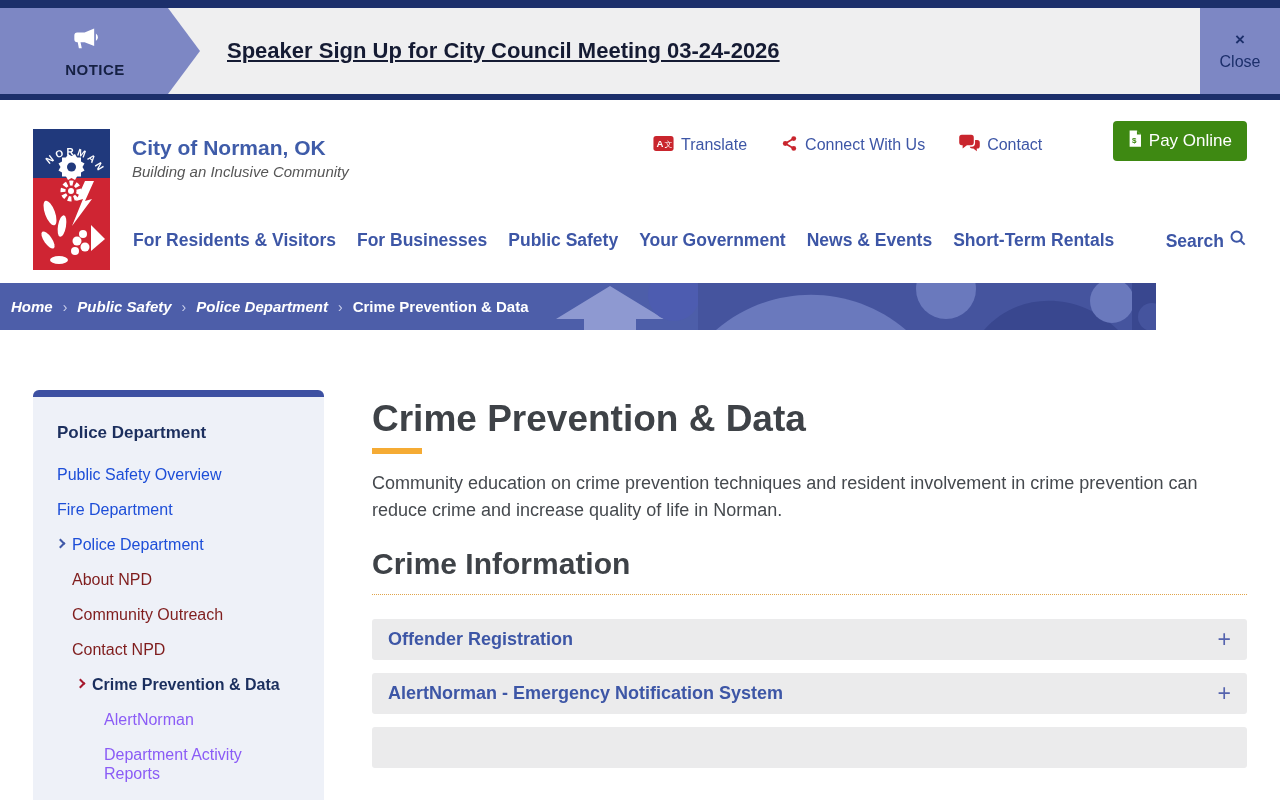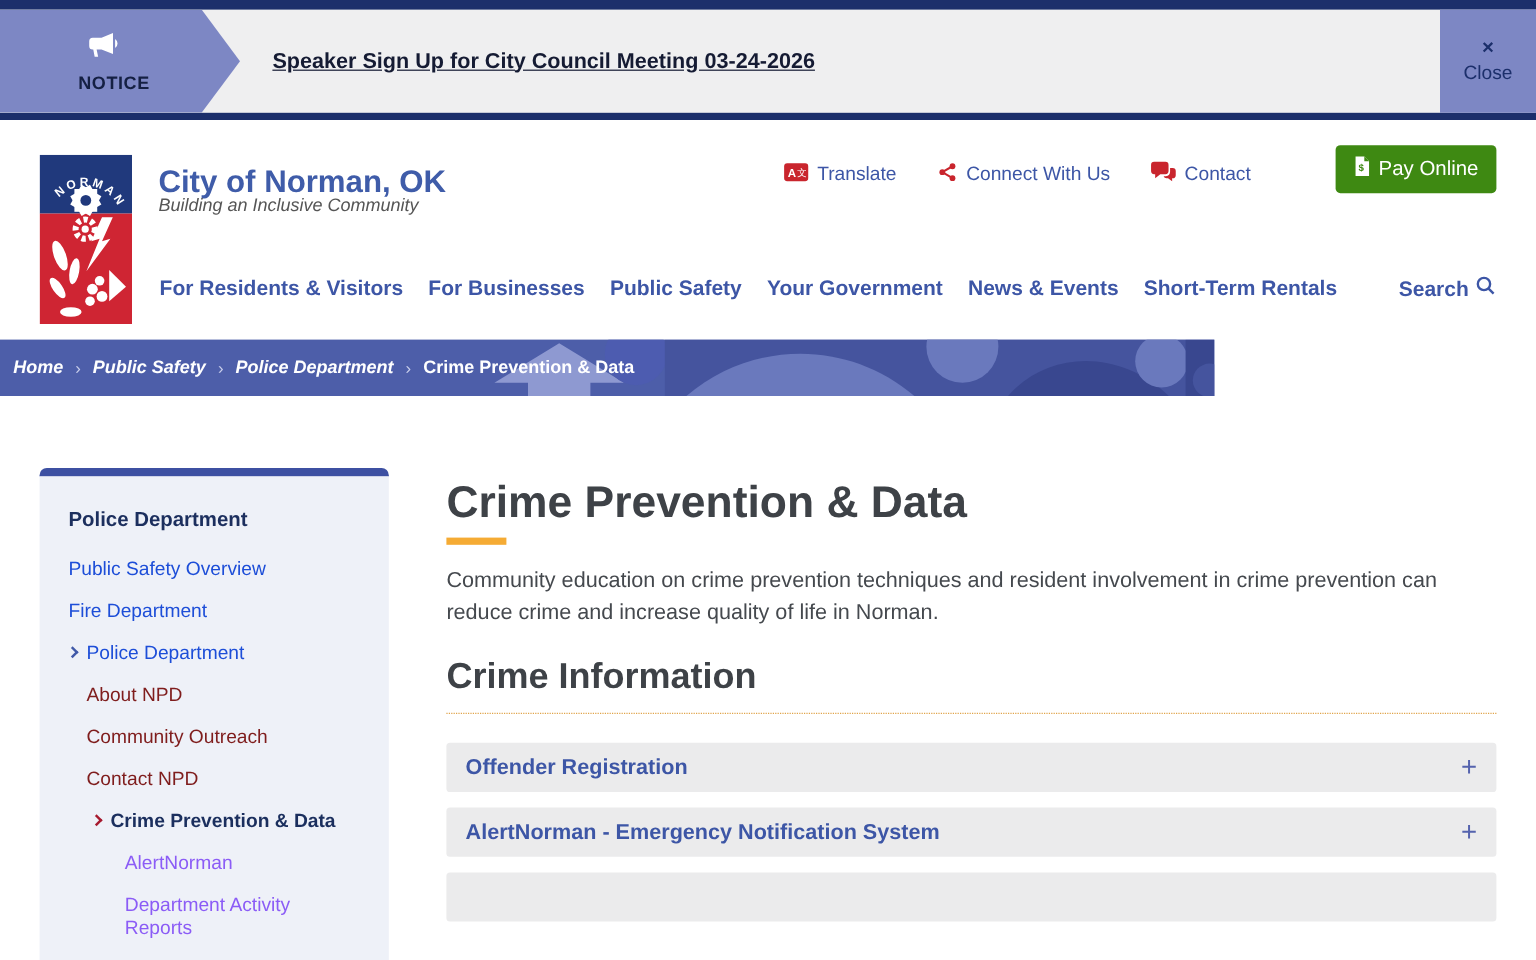--- a/index.html
+++ b/index.html
@@ -36,58 +36,58 @@
     align-items: center; justify-content: center;
     padding-right: 28px;
     cursor: default;
   }
   .notice-label { color: #152043; font-weight: bold; font-size: 15px; letter-spacing: .5px; margin-top: 4px; margin-left: 18px; }
   .notice-link-wrap {
     position: absolute; left: 227px; top: 0; height: 86px;
     display: flex; align-items: center;
   }
   .notice-link {
-    font-size: 18px; font-weight: bold; color: #151b33;
+    font-size: 22px; font-weight: bold; color: #151b33;
     text-decoration: underline; cursor: pointer;
   }
   .notice-close {
     position: absolute; right: 0; top: 0;
     width: 80px; height: 86px;
     background: #7d87c4; color: #1c2f6b;
     display: flex; flex-direction: column; align-items: center; justify-content: center;
     cursor: pointer;
   }
   .close-x { font-size: 17px; line-height: 1; font-weight: bold; }
   .close-text { font-size: 16px; margin-top: 5px; }
 
   
   .header { position: absolute; top: 100px; left: 0; width: 1280px; height: 183px; background: #fff; }
   .logo { position: absolute; left: 33px; top: 29px; width: 77px; height: 141px; cursor: pointer; }
-  .site-title { position: absolute; left: 132px; top: 36px; font-size: 26px; font-weight: bold; color: #3f5ca9; cursor: pointer; }
+  .site-title { position: absolute; left: 132px; top: 36px; font-size: 21px; font-weight: bold; color: #3f5ca9; cursor: pointer; }
   .tagline { position: absolute; left: 132px; top: 63px; font-size: 15px; font-style: italic; color: #565656; }
   .utility { position: absolute; left: 653px; top: 34px; display: flex; align-items: center; gap: 34px; }
   .utility-item { display: flex; align-items: center; gap: 7px; font-size: 16px; color: #3d56a6; cursor: pointer; }
   .pay-btn {
     position: absolute; right: 33px; top: 21px; height: 40px;
     padding: 0 15px; background: #3e8912; border: none; border-radius: 4px;
     color: #fff; font-size: 17px; display: flex; align-items: center; gap: 8px;
     cursor: pointer; font-family: inherit;
   }
   .nav {
     position: absolute; left: 133px; right: 33px; top: 129px;
     display: flex; gap: 21px; align-items: center;
     font-size: 17.5px; font-weight: bold; color: #3d56a6;
   }
   .nav-item { cursor: pointer; white-space: nowrap; }
   .nav-search { margin-left: auto; display: flex; align-items: flex-end; gap: 5px; cursor: pointer; }
 
   
   .breadcrumb {
     position: absolute; top: 283px; left: 0;
-    width: 1012px; height: 47px; background: #4d5ea9; overflow: hidden;
+    width: 1156px; height: 47px; background: #4d5ea9; overflow: hidden;
   }
   .bc-deco { position: absolute; right: 0; top: 0; height: 47px; }
   .bc-row {
     position: absolute; left: 11px; top: 0; height: 47px;
     display: flex; align-items: center; gap: 10px; font-size: 15px;
   }
   .bc-link { color: #ffffff; font-style: italic; cursor: pointer; font-weight: 600; }
   .bc-sep { color: #c9cfeb; font-size: 14px; }
   .bc-current { color: #ffffff; font-weight: 600; }
 

